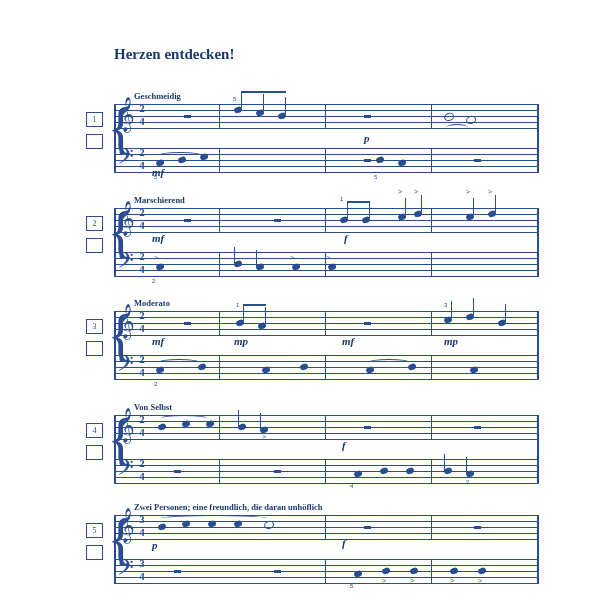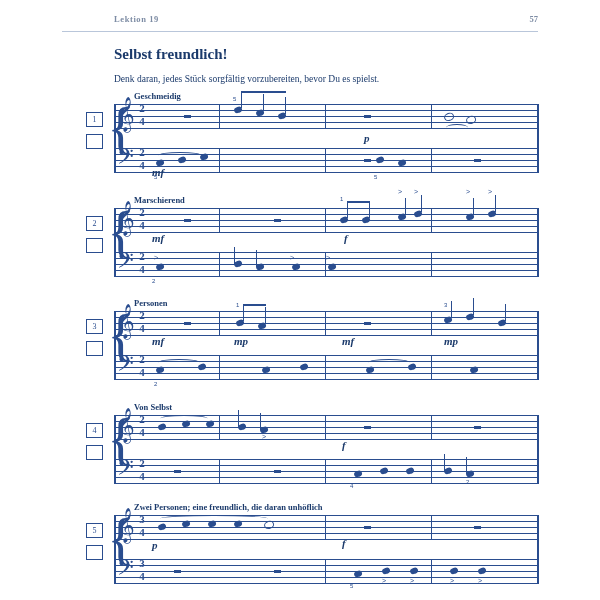--- a/index.html
+++ b/index.html
@@ -226,28 +226,22 @@
     font-size: 7px;
     color: #2a4d8f;
     font-family: "Liberation Sans", sans-serif;
   }
 </style>
 </head>
 <body>
 
 <div class="page">
 
-  <div class="header">
-    <div class="header-lesson">Lektion 19</div>
-    <div class="header-page">57</div>
-    <div class="header-rule"></div>
-  </div>
-
-  <div class="title">Selbst freundlich!</div>
-  <div class="subtitle">Denk daran, jedes Stück sorgfältig vorzubereiten, bevor Du es spielst.</div>
+
+  <div class="title">Herzen entdecken!</div>
 
   <div class="system" style="top:104px;">
     <div class="sys-caption">Geschmeidig</div>
     <div class="sys-number-box">1</div>
     <div class="sys-check-box"></div>
     <div class="staves">
       <div class="brace">{</div>
       <div class="staff">
         <div class="line"></div>
           <div class="line"></div>
@@ -374,21 +368,21 @@
         <div class="barline" style="left:211px; height:25px;"></div>
         <div class="barline" style="left:317px; height:25px;"></div>
         <div class="barline" style="left:423px; height:25px;"></div>
       </div>
       <div class="sysbar" style="left:0px; top:0px; height:69px;"></div>
       <div class="sysbar" style="left:423px; top:0px; height:69px;"></div>
     </div>
   </div>
 
   <div class="system" style="top:311px;">
-    <div class="sys-caption">Personen</div>
+    <div class="sys-caption">Moderato</div>
     <div class="sys-number-box">3</div>
     <div class="sys-check-box"></div>
     <div class="staves">
       <div class="brace">{</div>
       <div class="staff">
         <div class="line"></div>
           <div class="line"></div>
           <div class="line"></div>
           <div class="line"></div>
           <div class="line"></div>

